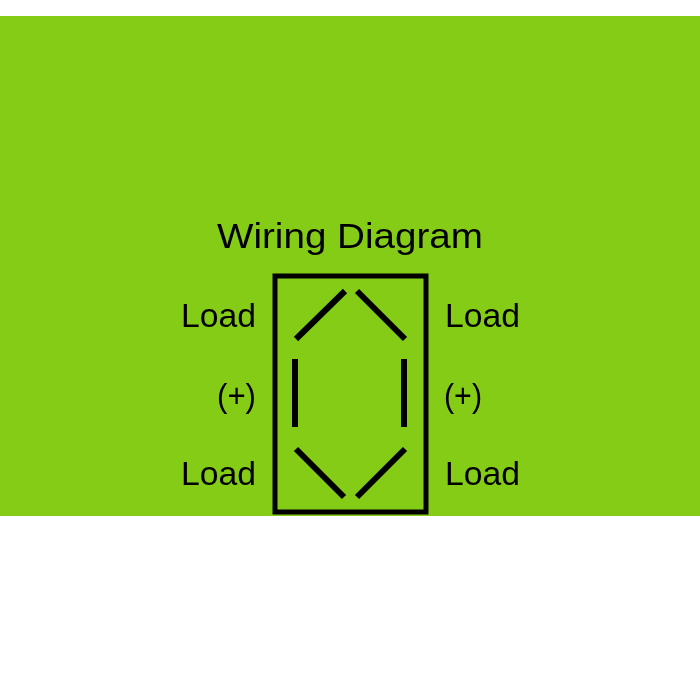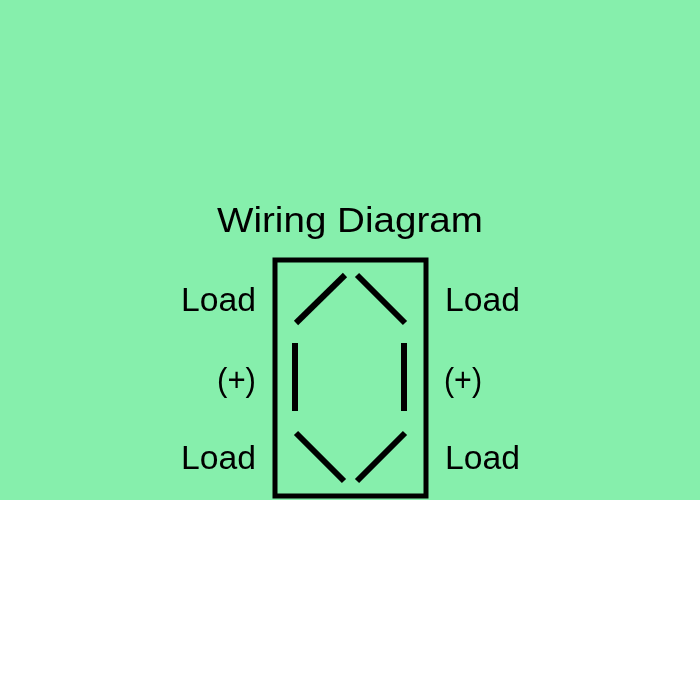--- a/index.html
+++ b/index.html
@@ -9,21 +9,22 @@
     }
     body {
       width: 700px;
       height: 700px;
       overflow: hidden;
     }
     .canvas {
       position: relative;
       width: 700px;
       height: 500px;
-      background: #86efac;
+      background: #84cc16;
+      margin-top: 16px;
     }
     svg {
       position: absolute;
       left: 0;
       top: 0;
       display: block;
     }
     .label {
       font-family: "Liberation Sans", sans-serif;
       fill: #000000;

